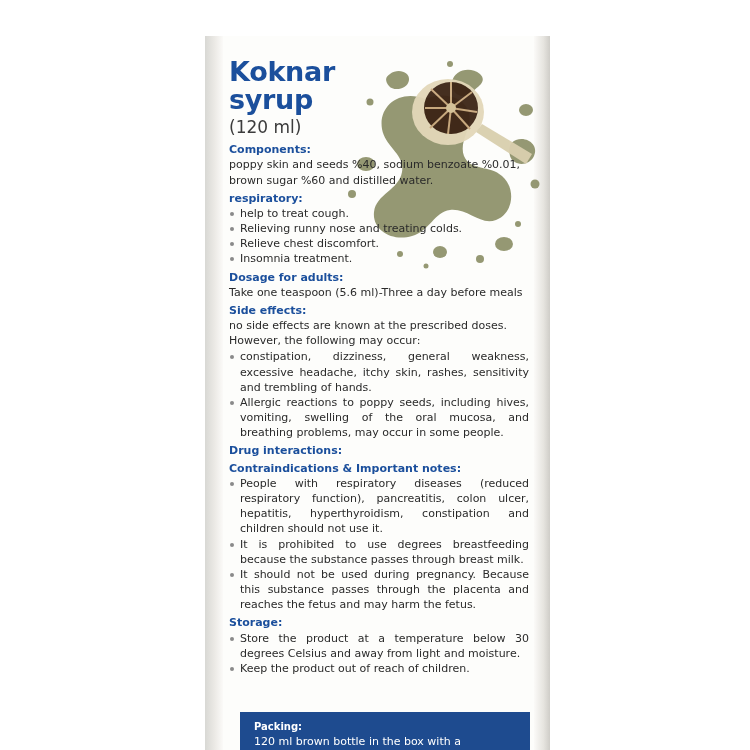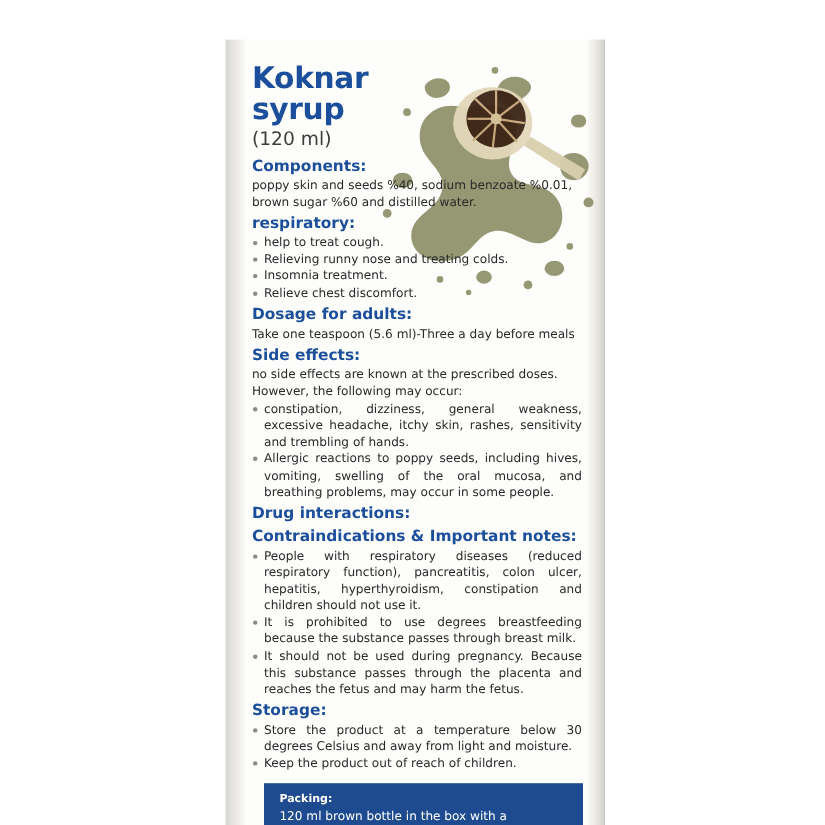--- a/index.html
+++ b/index.html
@@ -86,21 +86,21 @@
   }
   .volume {
     color: #3c3c3c;
     font-size: 17px;
     margin: 3px 0 6px 0;
     font-weight: normal;
   }
   .sec-head {
     color: #1b4f9c;
     font-weight: bold;
-    font-size: 14px;
+    font-size: 11px;
     margin: 4px 0 1px 0;
     line-height: 1.2;
   }
   .para {
     color: #2a2a2a;
     font-size: 11px;
     line-height: 1.38;
     margin: 0 0 1px 0;
   }
   ul.bullets {
@@ -217,22 +217,22 @@
     <h1 class="title"><span>Koknar</span><br><span>syrup</span></h1>
     <div class="volume">(120 ml)</div>
 
     <div class="sec-head">Components:</div>
     <p class="para">poppy skin and seeds %40, sodium benzoate %0.01, brown sugar %60 and distilled water.</p>
 
     <div class="sec-head">respiratory:</div>
     <ul class="bullets">
       <li>help to treat cough.</li>
       <li>Relieving runny nose and treating colds.</li>
+      <li>Relieve chest discomfort.</li>
       <li>Insomnia treatment.</li>
-      <li>Relieve chest discomfort.</li>
     </ul>
 
     <div class="sec-head">Dosage for adults:</div>
     <p class="para">Take one teaspoon (5.6 ml)-Three a day before meals</p>
 
     <div class="sec-head">Side effects:</div>
     <p class="para">no side effects are known at the prescribed doses. However, the following may occur:</p>
     <ul class="bullets justify">
       <li>constipation, dizziness, general weakness, excessive headache, itchy skin, rashes, sensitivity and trembling of hands.</li>
       <li>Allergic reactions to poppy seeds, including hives, vomiting, swelling of the oral mucosa, and breathing problems, may occur in some people.</li>

